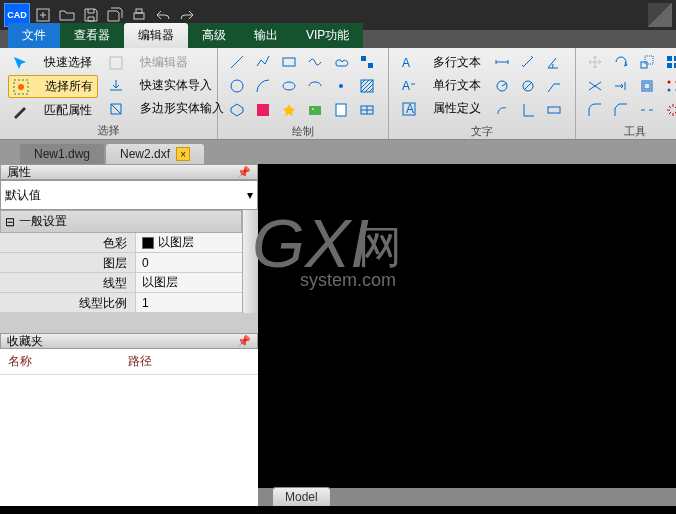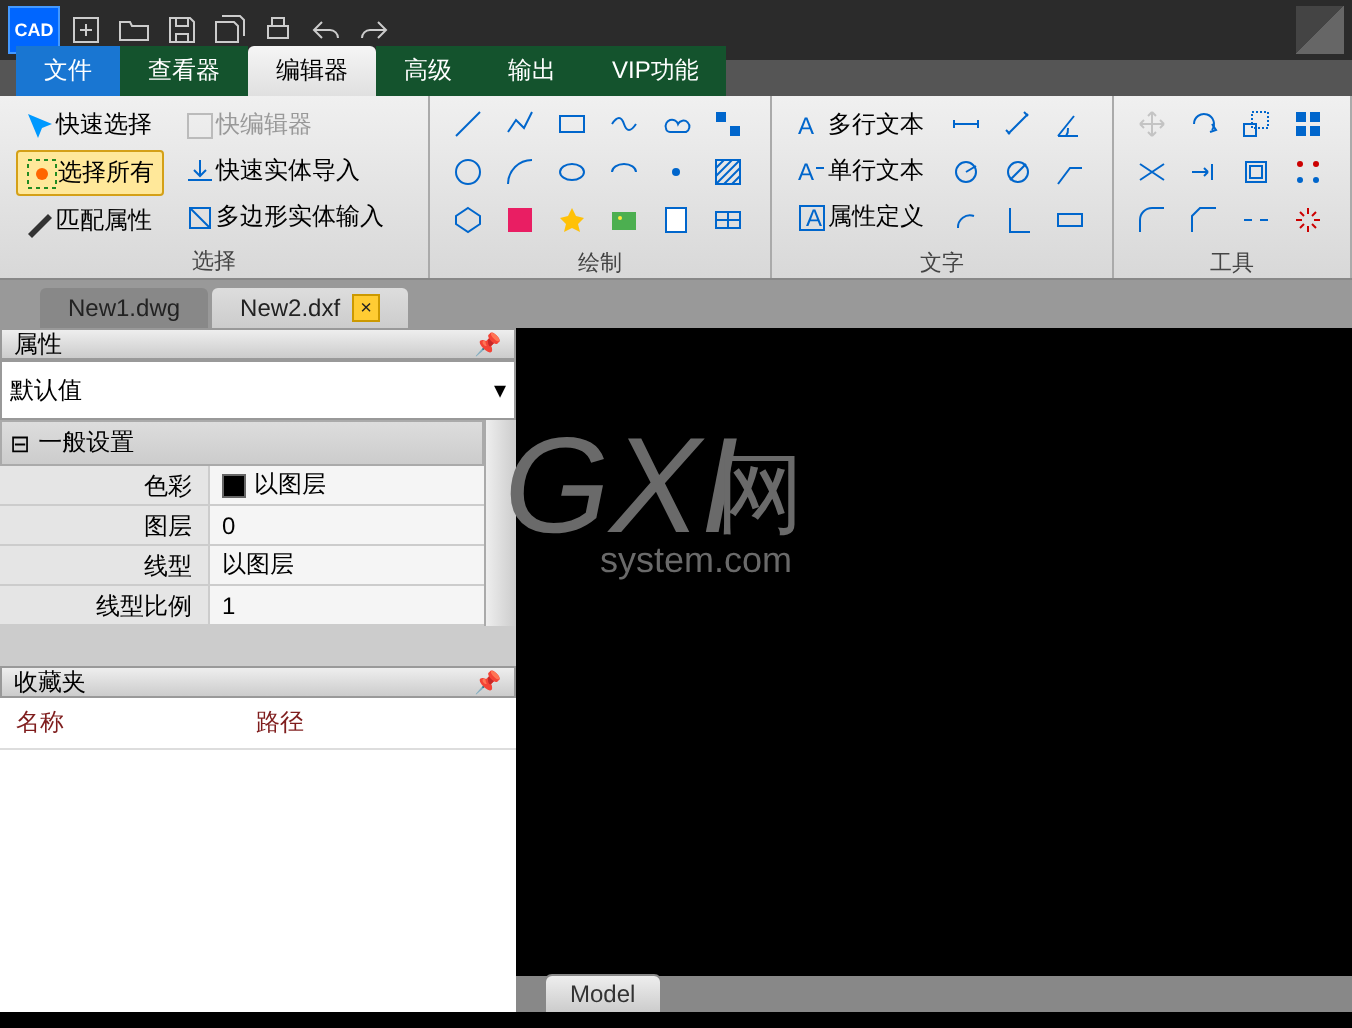--- a/index.html
+++ b/index.html
@@ -16,21 +16,21 @@
 
 .menubar { height: 18px; background: #555; display: flex; align-items: flex-end; padding-left: 8px; }
 .menu-tab { padding: 4px 14px; color: #fff; cursor: pointer; background: #14532d; }
 .menu-tab.file { background: #1976d2; }
 .menu-tab.active { background: linear-gradient(#f5f5f5, #e0e0e0); color: #000; border-radius: 3px 3px 0 0; }
 
 
 .ribbon { height: 92px; background: linear-gradient(#f0f0f0, #d8d8d8); display: flex; border-bottom: 1px solid #888; }
 .ribbon-group { border-right: 1px solid #aaa; padding: 4px 8px 2px; display: flex; flex-direction: column; }
 .ribbon-group-label { text-align: center; font-size: 11px; color: #444; margin-top: auto; padding-top: 2px; }
-.ribbon-btn { display: flex; align-items: center; gap: 0; padding: 2px 4px; cursor: pointer; white-space: nowrap; }
+.ribbon-btn { display: flex; align-items: center; gap: 16px; padding: 2px 4px; cursor: pointer; white-space: nowrap; }
 .ribbon-btn.highlight { background: #ffe89a; border: 1px solid #d4a017; border-radius: 2px; }
 .ribbon-icongrid { display: grid; grid-template-columns: repeat(6, 24px); grid-template-rows: repeat(3, 22px); gap: 2px; }
 .ribbon-icongrid.narrow { grid-template-columns: repeat(3, 24px); }
 .ribbon-icongrid.tools { grid-template-columns: repeat(4, 24px); }
 .ric { width: 22px; height: 20px; display: flex; align-items: center; justify-content: center; cursor: pointer; }
 .ric svg { width: 16px; height: 16px; }
 .sel-icon { width: 16px; height: 16px; display: inline-block; }
 
 
 .doctabs { height: 24px; background: #999; display: flex; align-items: flex-end; padding-left: 20px; gap: 2px; }
@@ -43,21 +43,21 @@
 .left { width: 258px; background: #e8e8e8; display: flex; flex-direction: column; }
 .canvas { flex: 1; background: #000; position: relative; color: #888; }
 
 
 .panel-header { height: 16px; background: linear-gradient(#eee, #ccc); border: 1px solid #999; display: flex; align-items: center; padding: 0 6px; font-size: 12px; gap: 28px; }
 .panel-header .pin { margin-left: auto; font-size: 11px; }
 .prop-dropdown { width: 100%; height: 30px; background: #fff; border: 1px solid #999; padding: 0 4px; display: flex; align-items: center; justify-content: space-between; font-size: 12px; }
 .prop-group { background: linear-gradient(#ddd, #ccc); padding: 2px 4px; border: 1px solid #aaa; font-size: 12px; display: flex; align-items: center; }
 .prop-grid { width: 100%; }
 .prop-row { display: flex; height: 20px; border-bottom: 1px solid #ccc; }
-.prop-row .k { width: 105px; padding: 2px 8px; text-align: right; background: #e5e5e5; font-size: 12px; border-right: 1px solid #ccc; }
+.prop-row .k { width: 136px; padding: 2px 8px; text-align: right; background: #e5e5e5; font-size: 12px; border-right: 1px solid #ccc; }
 .prop-row .v { flex: 1; padding: 2px 6px; background: #f5f5f5; font-size: 12px; display: flex; align-items: center; gap: 4px; }
 .swatch { width: 12px; height: 12px; background: #000; border: 1px solid #666; display: inline-block; }
 .scrollbar { width: 16px; background: linear-gradient(90deg, #eee, #ccc); border-left: 1px solid #aaa; }
 
 
 .fav-header { display: flex; padding: 4px 8px; background: #fff; border-bottom: 1px solid #ddd; font-size: 12px; color: #7f1d1d; }
 .fav-header span:first-child { width: 120px; }
 .fav-body { flex: 1; background: #fff; }
 
 

